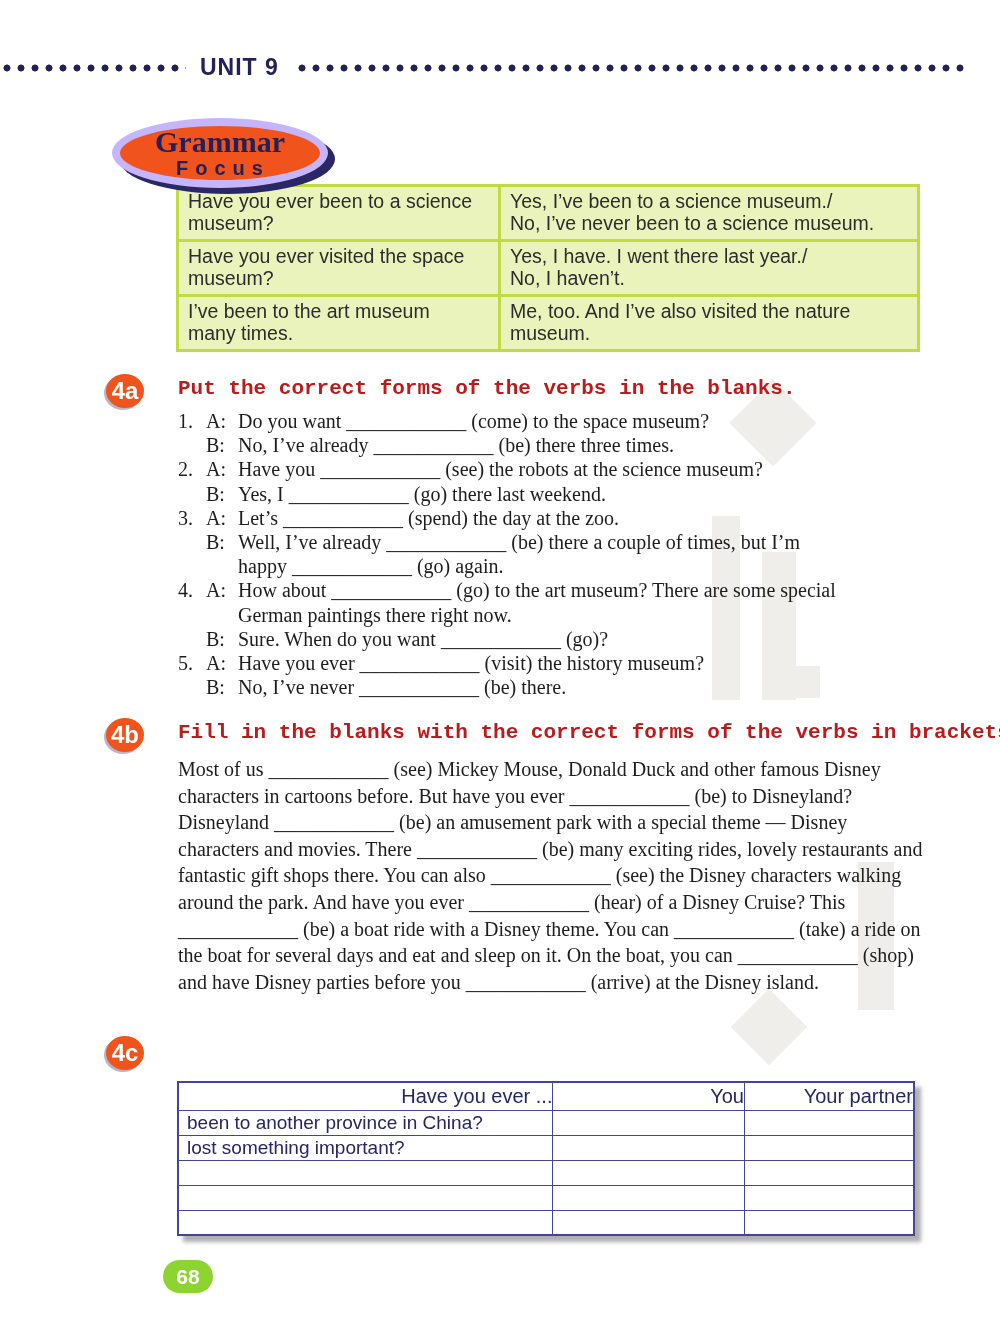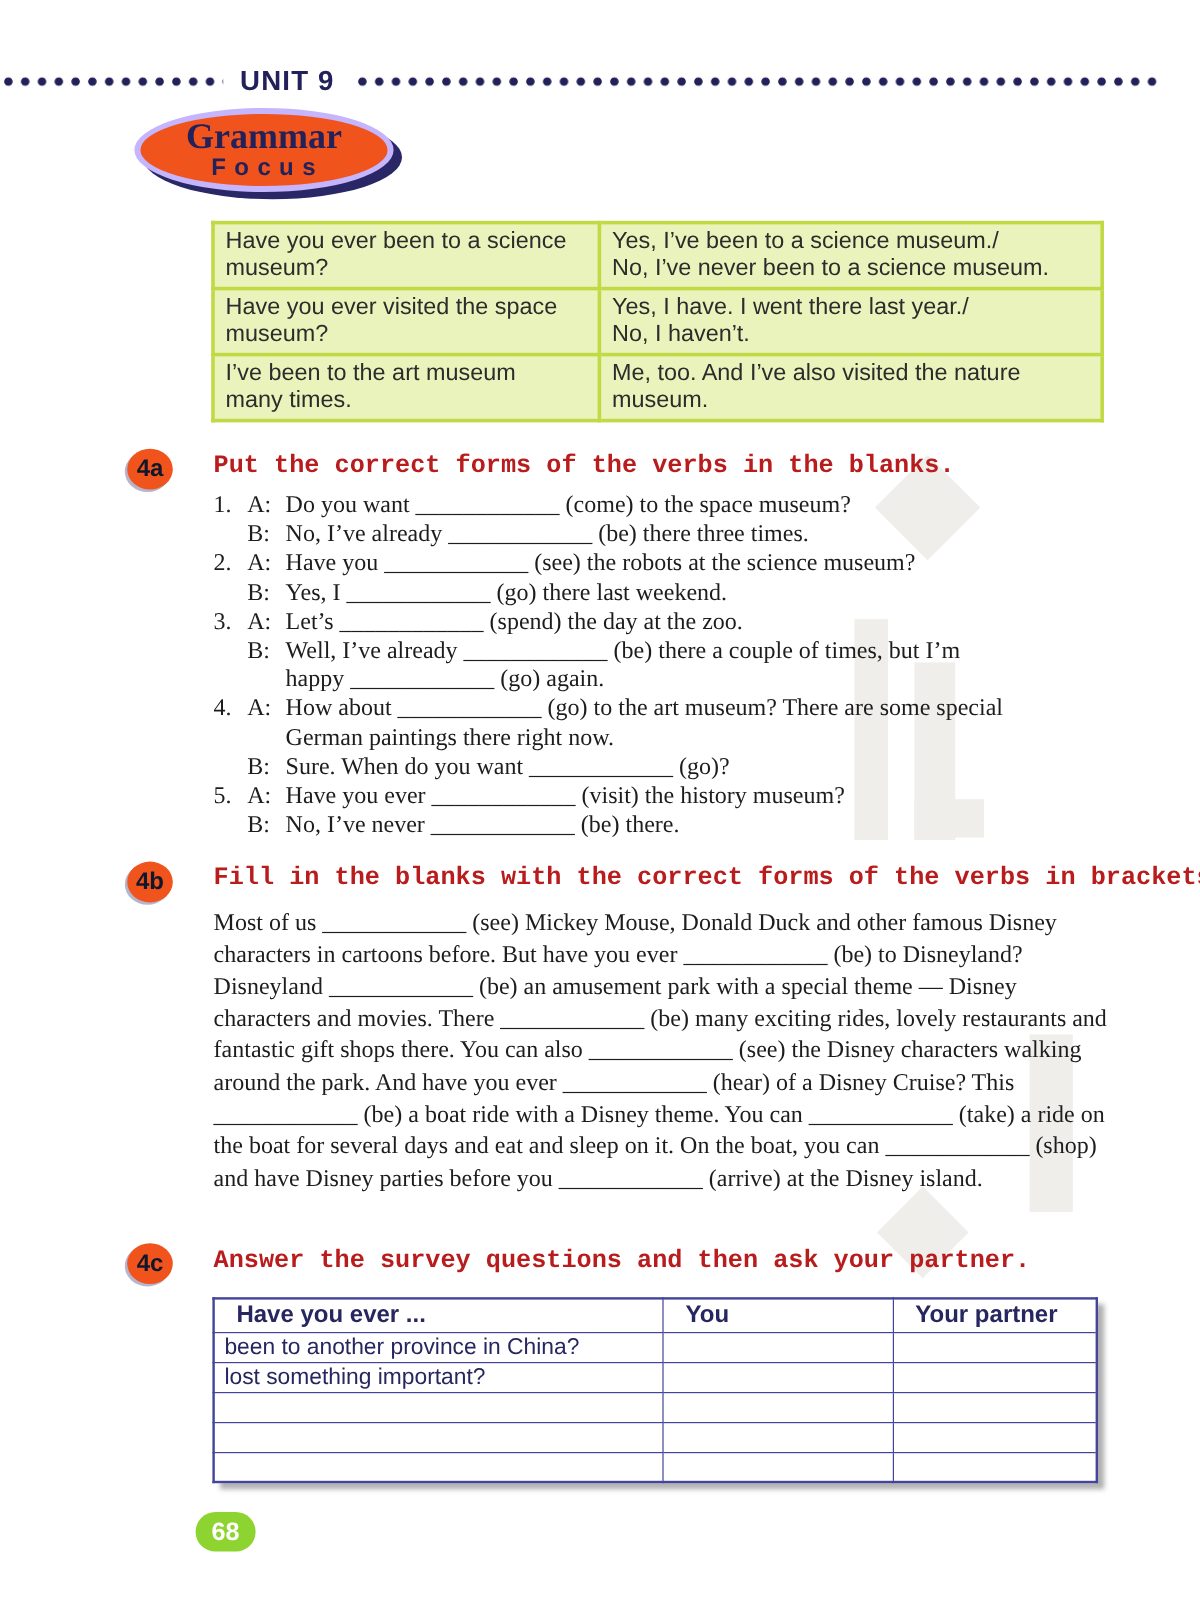--- a/index.html
+++ b/index.html
@@ -41,24 +41,24 @@
     font-size: 23px;
     color: #23215a;
     margin: 0 16px 0 14px;
     letter-spacing: 1px;
     white-space: nowrap;
   }
 
   
   .grammar-badge {
     position: absolute;
-    left: 112px; top: 90px;
+    left: 112px; top: 118px;
     width: 216px; height: 70px;
     background: #f0541c;
-    border: 5px solid #c4b5fd;
+    border: 8px solid #c4b5fd;
     border-radius: 50%;
     box-shadow: 7px 6px 0 #2a2767;
     display: flex;
     flex-direction: column;
     align-items: center;
     justify-content: center;
     z-index: 3;
   }
   .grammar-badge .gb-line1 {
     font-family: "Liberation Serif", serif;
@@ -103,22 +103,22 @@
     position: absolute;
     width: 38px; height: 34px;
     background: #f0541c;
     border-radius: 50%;
     box-shadow: -2px 2px 0 rgba(45,42,110,0.35);
     display: flex;
     align-items: center;
     justify-content: center;
     font-family: "Liberation Sans", sans-serif;
     font-weight: bold;
-    font-size: 20px;
-    color: #0f172a;
+    font-size: 24px;
+    color: #ffffff;
     z-index: 3;
   }
   .sec-heading {
     position: absolute;
     left: 178px;
     font-family: Liberation Mono, monospace;
     font-weight: bold;
     font-size: 21px;
     color: #b91c1c;
     white-space: nowrap;
@@ -162,25 +162,25 @@
     box-shadow: 6px 6px 4px rgba(110,110,110,0.55);
     z-index: 2;
   }
   table.survey-table th, table.survey-table td {
     border: 1.5px solid #44449a;
     font-family: "Liberation Sans", sans-serif;
     color: #27275f;
   }
   table.survey-table { border: 2.5px solid #44449a; }
   table.survey-table th {
-    font-weight: bold;
+    font-weight: normal;
     font-size: 20px;
-    text-align: left;
+    text-align: right;
     height: 28px;
-    padding: 1px 18px;
+    padding: 1px 0;
   }
   table.survey-table td {
     font-size: 19px;
     height: 25px;
     padding: 1px 8px;
     text-align: left;
   }
   table.survey-table .col-q { width: 376px; }
   table.survey-table .col-you { width: 192px; }
   table.survey-table .col-partner { width: 170px; }
@@ -313,21 +313,20 @@
         <span class="spk">B:</span>
         <span class="txt">No, I’ve never ____________ (be) there.</span>
       </div>
     </div>
 
   <div class="sec-badge" style="left:106px; top:718px;">4b</div>
   <div class="sec-heading" style="top:721px;">Fill in the blanks with the correct forms of the verbs in brackets.</div>
   <div class="fill-paragraph">Most of us ____________ (see) Mickey Mouse, Donald Duck and other famous Disney characters in cartoons before. But have you ever ____________ (be) to Disneyland? Disneyland ____________ (be) an amusement park with a special theme — Disney characters and movies. There ____________ (be) many exciting rides, lovely restaurants and fantastic gift shops there. You can also ____________ (see) the Disney characters walking around the park. And have you ever ____________ (hear) of a Disney Cruise? This ____________ (be) a boat ride with a Disney theme. You can ____________ (take) a ride on the boat for several days and eat and sleep on it. On the boat, you can ____________ (shop) and have Disney parties before you ____________ (arrive) at the Disney island.</div>
 
   <div class="sec-badge" style="left:106px; top:1036px;">4c</div>
-  <div class="sec-heading" style="top:1040px;">Answer the survey questions and then ask your partner.</div>
   <table class="survey-table">
     <thead>
         <tr>
           <th class="col-q">Have you ever ...</th>
           <th class="col-you">You</th>
           <th class="col-partner">Your partner</th>
         </tr>
       </thead>
     <tbody>
         <tr>

